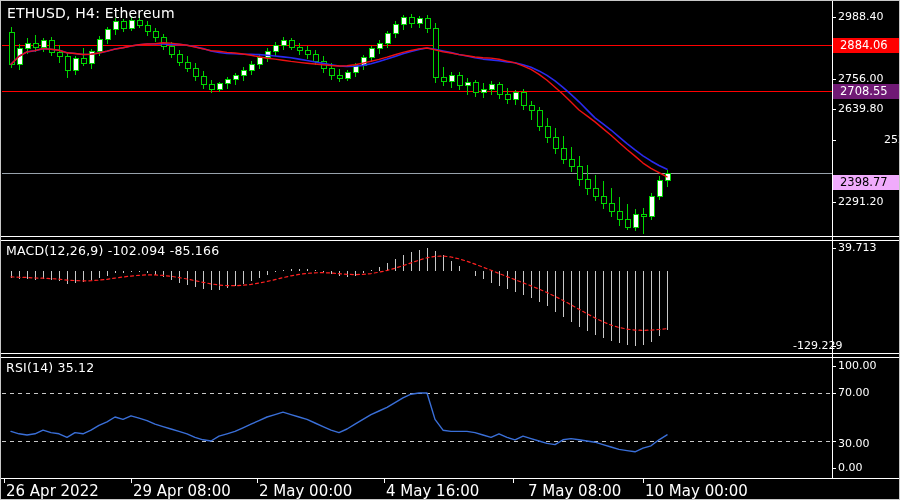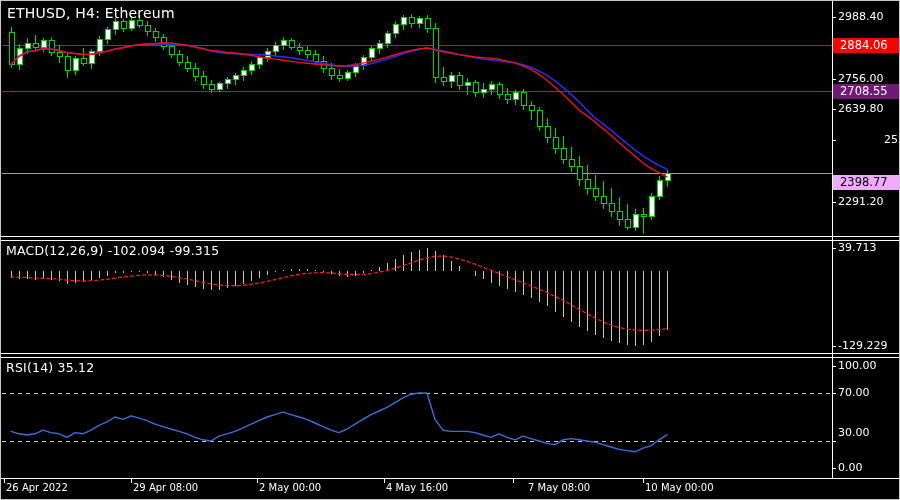--- a/index.html
+++ b/index.html
@@ -5,21 +5,21 @@
   html,body{margin:0;padding:0;background:#222;}
   #screen{
     position:relative;width:900px;height:500px;background:#000;
     font-family:"DejaVu Sans",sans-serif;overflow:hidden;
     border:1px solid #c8c8c8;box-sizing:border-box;
   }
   #chart-svg{position:absolute;left:0;top:0;width:900px;height:500px;}
   .txt{position:absolute;color:#fff;white-space:nowrap;}
   .panel-title{font-size:14px;letter-spacing:.2px;}
   .axis-label{font-size:11px;}
-  .time-label{font-size:10px;}
+  .time-label{font-size:15px;}
   .badge{
     position:absolute;left:832px;width:66px;height:15px;
     font-size:11.5px;line-height:15px;padding-left:7px;box-sizing:border-box;
   }
 </style>
 </head>
 <body>
 
 <div id="screen">
   <svg id="chart-svg" xmlns="http://www.w3.org/2000/svg">
@@ -300,38 +300,38 @@
       <line x1="831" y1="467.5" x2="835" y2="467.5" stroke="#ffffff" stroke-width="1" shape-rendering="crispEdges"></line>
       <line x1="3.5" y1="478" x2="3.5" y2="482" stroke="#ffffff" stroke-width="1" shape-rendering="crispEdges"></line>
       <line x1="130.5" y1="478" x2="130.5" y2="482" stroke="#ffffff" stroke-width="1" shape-rendering="crispEdges"></line>
       <line x1="256.5" y1="478" x2="256.5" y2="482" stroke="#ffffff" stroke-width="1" shape-rendering="crispEdges"></line>
       <line x1="383.5" y1="478" x2="383.5" y2="482" stroke="#ffffff" stroke-width="1" shape-rendering="crispEdges"></line>
       <line x1="512.5" y1="478" x2="512.5" y2="482" stroke="#ffffff" stroke-width="1" shape-rendering="crispEdges"></line>
       <line x1="642.5" y1="478" x2="642.5" y2="482" stroke="#ffffff" stroke-width="1" shape-rendering="crispEdges"></line>
     </svg>
 
   <div class="txt panel-title" style="left:6px;top:4px;">ETHUSD, H4: Ethereum</div>
-  <div class="txt panel-title" style="left:5px;top:242px;font-size:12.5px;">MACD(12,26,9) -102.094 -99.315</div>
+  <div class="txt panel-title" style="left:5px;top:242px;font-size:12.5px;">MACD(12,26,9) -102.094 -85.166</div>
   <div class="txt panel-title" style="left:5px;top:359px;font-size:12.5px;">RSI(14) 35.12</div>
 
   <div id="price-axis">
       <div class="txt axis-label" style="left: 837px; top: 9px;">2988.40</div>
       <div class="txt axis-label" style="left: 837px; top: 71px;">2756.00</div>
       <div class="txt axis-label" style="left: 837px; top: 101px;">2639.80</div>
       <div class="txt axis-label" style="left: 883px; top: 132px;">2523.60</div>
       <div class="txt axis-label" style="left: 837px; top: 194px;">2291.20</div>
     </div>
   <div id="macd-axis">
       <div class="txt axis-label" style="left: 837px; top: 240px;">39.713</div>
-      <div class="txt axis-label" style="left: 837px; top: 338px;">-129.229</div>
+      <div class="txt axis-label" style="left: 792px; top: 338px;">-129.229</div>
     </div>
   <div id="rsi-axis">
       <div class="txt axis-label" style="left: 837px; top: 358px;">100.00</div>
       <div class="txt axis-label" style="left: 837px; top: 385px;">70.00</div>
-      <div class="txt axis-label" style="left: 837px; top: 425px; text-align: center;">30.00</div>
+      <div class="txt axis-label" style="left: 837px; top: 436px; text-align: center;">30.00</div>
       <div class="txt axis-label" style="left: 837px; top: 460px; text-align: right;">0.00</div>
     </div>
   <div id="time-axis">
       <div class="txt time-label" style="left: 5px; top: 481px;">26 Apr 2022</div>
       <div class="txt time-label" style="left: 132px; top: 481px;">29 Apr 08:00</div>
       <div class="txt time-label" style="left: 258px; top: 481px;">2 May 00:00</div>
       <div class="txt time-label" style="left: 385px; top: 481px;">4 May 16:00</div>
       <div class="txt time-label" style="left: 514px; top: 481px; margin-left: 13px;">7 May 08:00</div>
       <div class="txt time-label" style="left: 644px; top: 481px;">10 May 00:00</div>
     </div>

